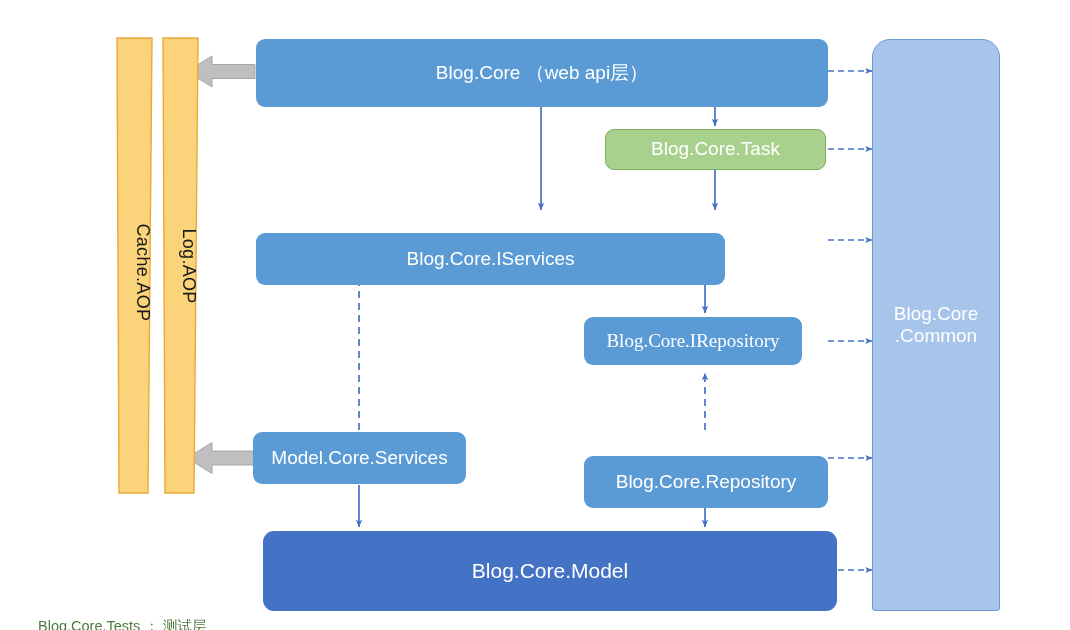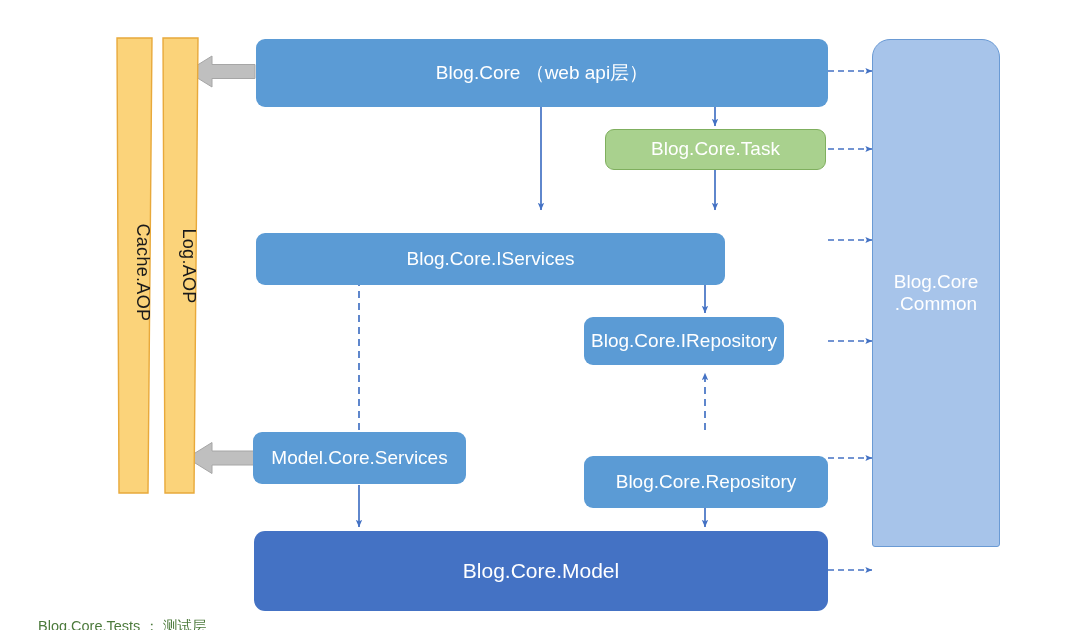--- a/index.html
+++ b/index.html
@@ -45,20 +45,21 @@
   .node.green {
     background: #A9D18E;
     border: 1px solid #7FAF5E;
     border-radius: 9px;
     font-size: 19px;
   }
   .node.darkblue {
     background: #4472C4;
     border-radius: 11px;
     font-size: 21px;
+    margin-left: 9px;
   }
   .node.common {
     background: #A7C4EA;
     border: 1px solid #6A9AD4;
     border-radius: 18px 18px 3px 3px;
     font-size: 19px;
   }
   .aop-label {
     position: absolute;
     color: #1a1a1a;
@@ -166,29 +167,29 @@
   <div class="aop-label" style="left:97px; top:258px; width:90px; transform:rotate(90deg);">Cache.AOP</div>
 
   <div class="aop-label" style="left:148px; top:258px; width:80px; transform:rotate(90deg);">Log.AOP</div>
 
   <div class="node blue" style="left:256px; top:39px; width:572px; height:68px;">Blog.Core （web api层）</div>
 
   <div class="node green" style="left:605px; top:129px; width:221px; height:41px;">Blog.Core.Task</div>
 
   <div class="node blue" style="left:256px; top:214px; width:469px; height:52px;margin-top:19px;">Blog.Core.IServices</div>
 
-  <div class="node blue" style="left:584px; top:317px; width:200px; height:48px;">Blog.Core.IRepository</div>
+  <div class="node blue" style="left:584px; top:317px; width:218px; height:48px;font-family:Liberation Serif, serif;">Blog.Core.IRepository</div>
 
   <div class="node blue" style="left:253px; top:432px; width:213px; height:52px;">Model.Core.Services</div>
 
   <div class="node blue" style="left:584px; top:456px; width:244px; height:52px;">Blog.Core.Repository</div>
 
   <div class="node darkblue" style="left:254px; top:531px; width:574px; height:80px;">Blog.Core.Model</div>
 
-  <div class="node common" style="left:872px; top:39px; width:128px; height:508px;">Blog.Core
+  <div class="node common" style="left:872px; top:39px; width:128px; height:572px;">Blog.Core
 .Common</div>
 
   <div class="legend" style="left:38px; top:548px;">
     <span class="row">Blog.Core.Tests ： 测试层</span>
     
   </div>
 
 </div>
 
 </body></html>

